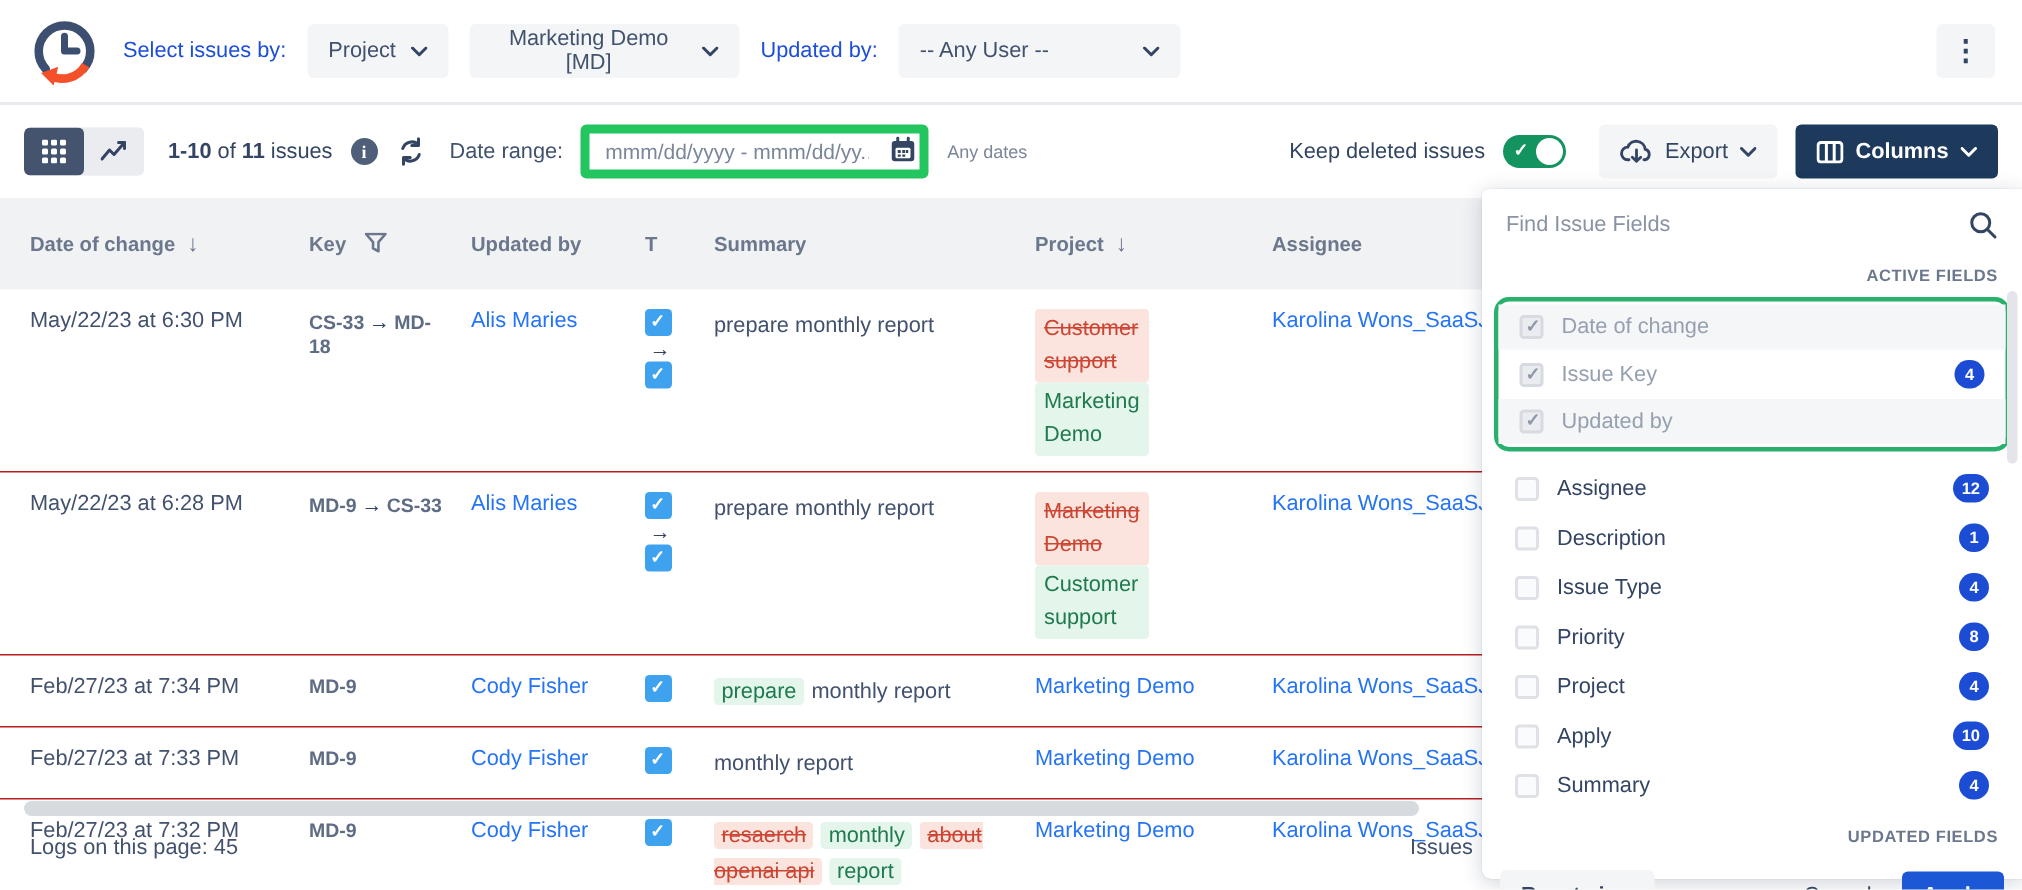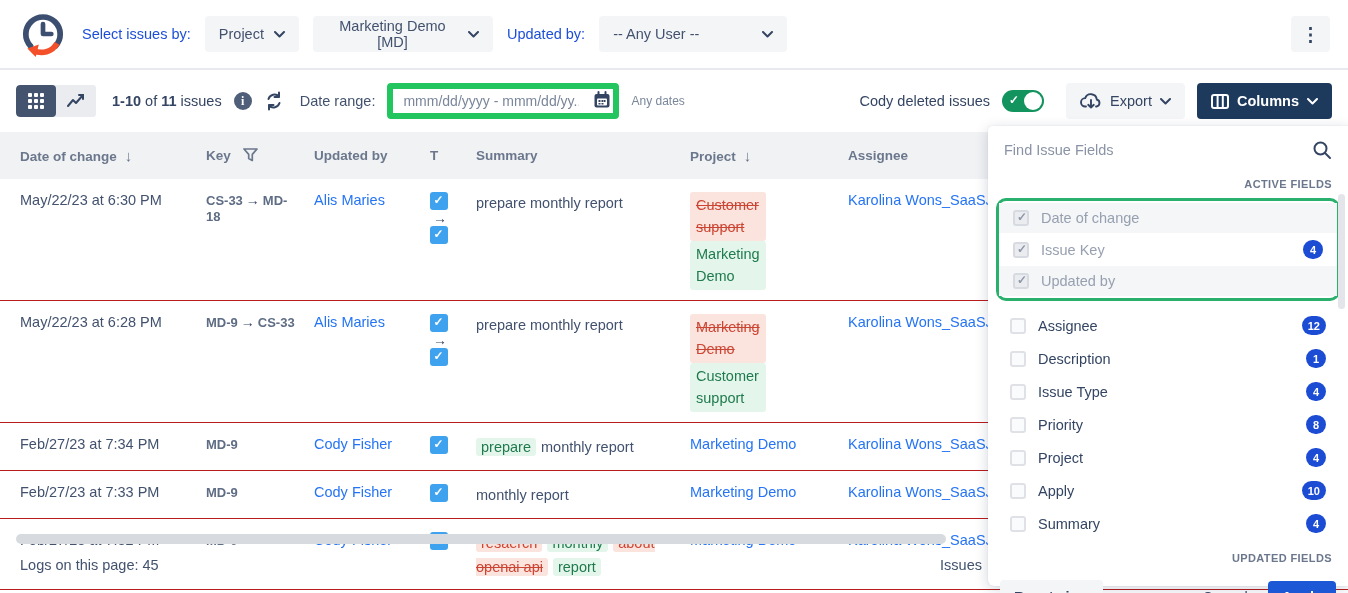--- a/index.html
+++ b/index.html
@@ -32,21 +32,21 @@
   .dr-cal { position:absolute; right:8px; top:8px; }
   .any-dates { font-size:12px; color:#7a869a; white-space:nowrap; }
   .keep { font-size:14.5px; color:#344563; margin-left:auto; white-space:nowrap; }
   .toggle { width:42px; height:22px; border-radius:11px; background:#13935e; position:relative; cursor:pointer; flex:0 0 auto; }
   .toggle::before { content:"✓"; position:absolute; left:7px; top:3px; color:#fff; font-size:12px; font-weight:bold; }
   .toggle .knob { position:absolute; right:2px; top:2px; width:18px; height:18px; border-radius:50%; background:#fff; }
   .btn-dark { background:#1d3a5c; color:#fff; font-weight:bold; }
 
   
   table { border-collapse:collapse; table-layout:fixed; width:1348px; }
-  thead th { background:#f1f2f4; height:47px; text-align:left; font-size:13.5px; font-weight:bold; color:#6b778c; padding:0 8px; white-space:nowrap; }
+  thead th { background:#f1f2f4; height:61px; text-align:left; font-size:13.5px; font-weight:bold; color:#6b778c; padding:0 8px; white-space:nowrap; }
   thead th:first-child { padding-left:20px; }
   tbody td { vertical-align:top; padding:13px 8px 10px 8px; border-top:1px solid #b91c1c; font-size:14.5px; color:#42526e; }
   tbody td:first-child { padding-left:20px; }
   tbody tr:first-child td { border-top:none; }
   .sort-arrow { color:#6b778c; font-size:15px; font-weight:bold; margin-left:8px; }
   .h-icon { margin-left:8px; vertical-align:-2px; }
   .key { font-size:13px; font-weight:bold; color:#5e6c84; }
   .arrow { color:#344563; font-weight:bold; font-size:14px; padding:0 3px; }
   .lnk { color:#2574f5; text-decoration:none; cursor:pointer; }
   .task-check { display:inline-block; width:18px; height:18px; background:#3fa2ef; border-radius:3px; position:relative; vertical-align:middle; }
@@ -168,21 +168,21 @@
       <g fill="#344563">
           <rect x="5.5" y="9" width="2" height="2"></rect>
           <rect x="8.5" y="9" width="2" height="2"></rect>
           <rect x="11" y="9" width="1.5" height="2"></rect>
           <rect x="5.5" y="12" width="2" height="1.5"></rect>
           <rect x="8.5" y="12" width="2" height="1.5"></rect>
         </g>
     </svg>
   </div>
   <span class="any-dates">Any dates</span>
-  <span class="keep">Cody deleted issues</span>
+  <span class="keep">Keep deleted issues</span>
   <div class="toggle">
       <span class="knob"></span>
     </div>
   <button class="btn" style="margin-left:10px">
     <svg width="22" height="18" viewBox="0 0 22 18">
       <path d="M6 14.5 H5.2 A4.2 4.2 0 0 1 5.2 6.1 A6 6 0 0 1 16.8 7.5 A3.6 3.6 0 0 1 16.6 14.5 H16" fill="none" stroke="#344563" stroke-width="1.9" stroke-linecap="round"></path>
       <path d="M11 8 V15.5 M11 15.5 L8.2 12.8 M11 15.5 L13.8 12.8" fill="none" stroke="#344563" stroke-width="1.9" stroke-linecap="round" stroke-linejoin="round"></path>
     </svg>
     <span>Export</span>
     <svg class="chev" width="11" height="7" viewBox="0 0 11 7">

